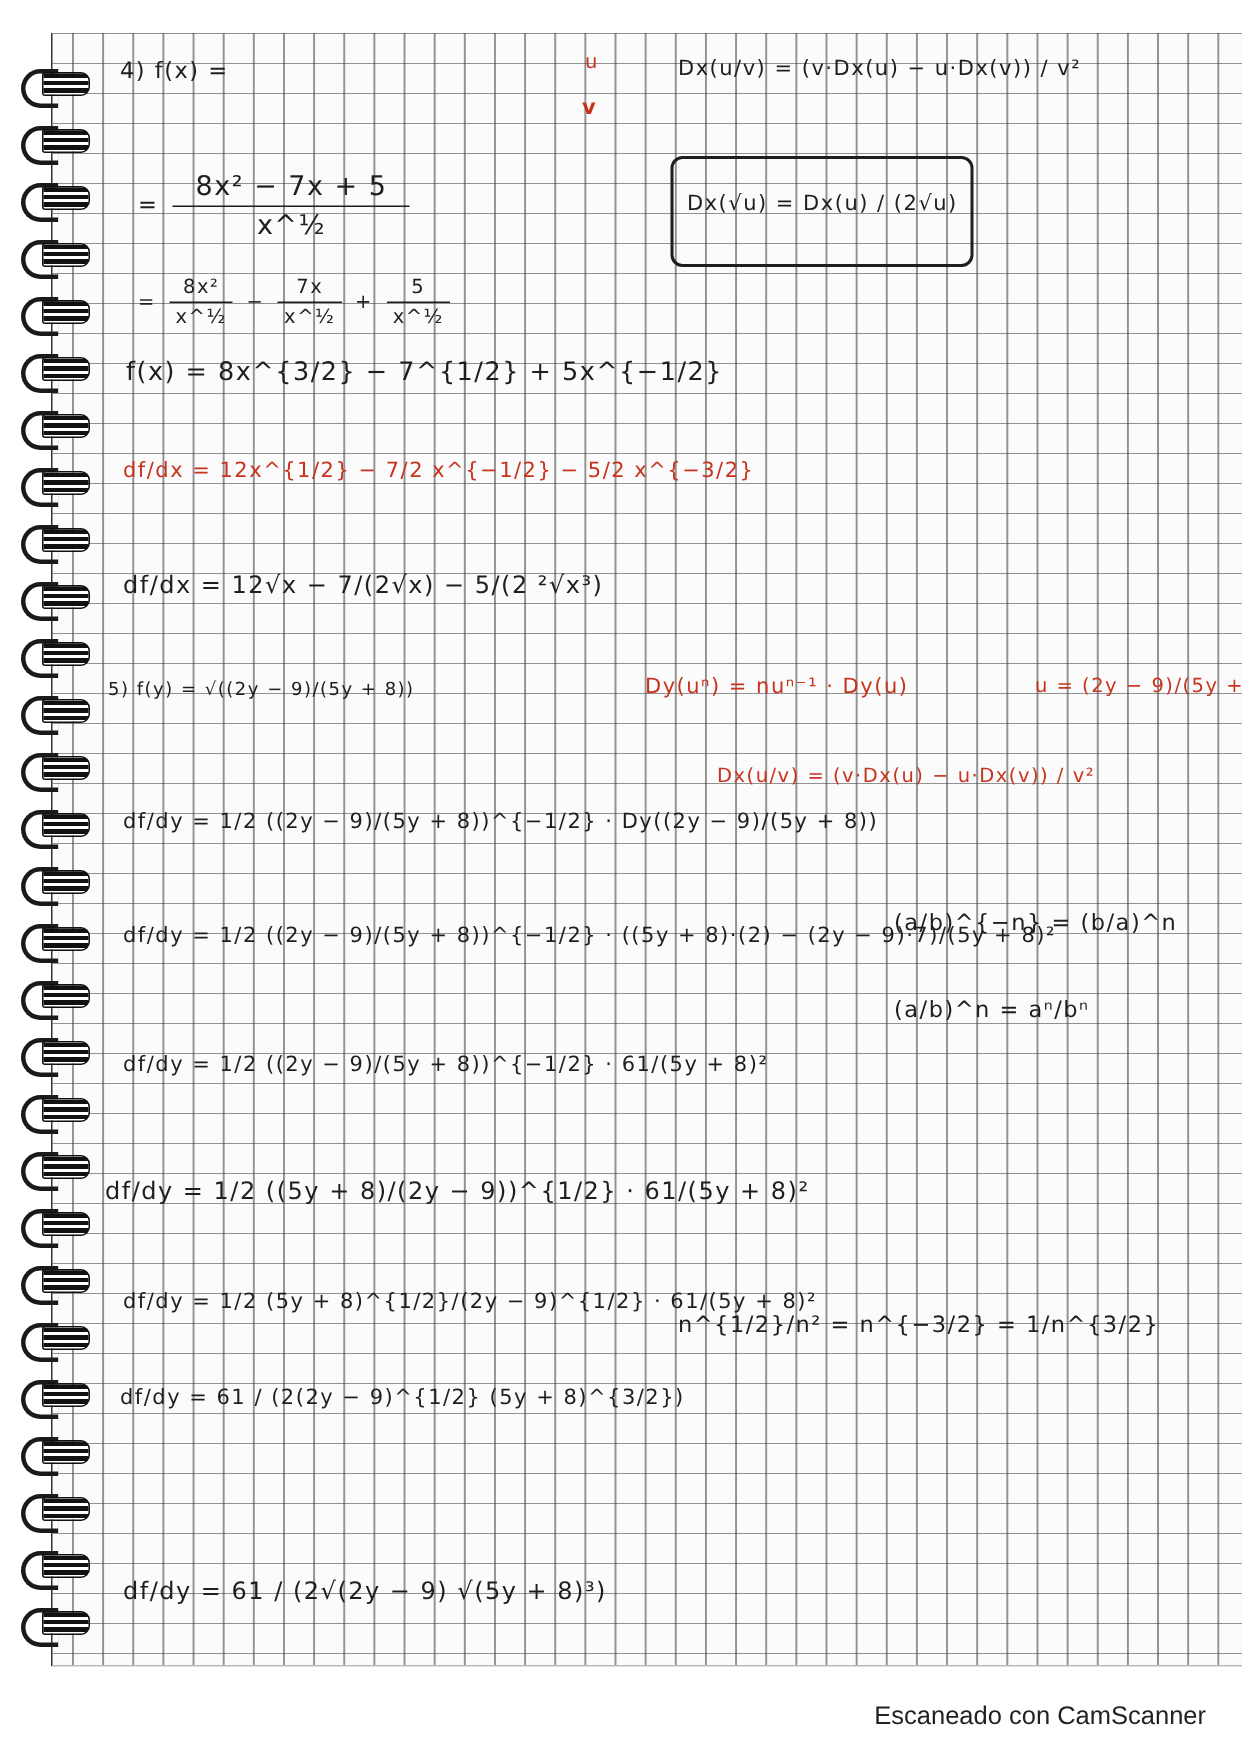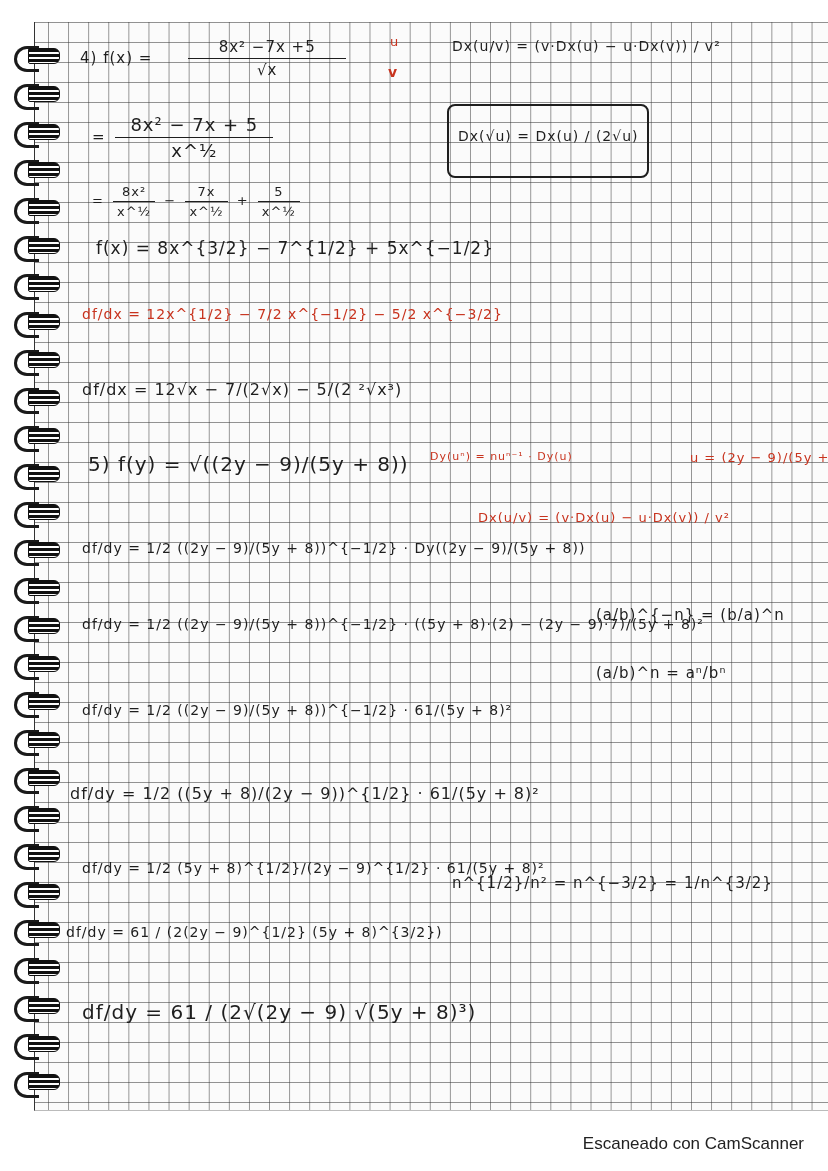--- a/index.html
+++ b/index.html
@@ -165,24 +165,20 @@
     </div>
   <div class="spiral" style="top:1070px">
       <div class="loop"></div>
       <div class="clip"></div>
     </div>
 </div>
 
 <div class="hw" style="left:80px; top:38px;">
   <span>4)</span>
   <span>f(x) =</span>
-  <span class="frac" style="margin-left:30px">
-    <span class="num">8x² −7x +5</span>
-    <span class="den" style="min-width:150px; text-align:center">√x</span>
-  </span>
 </div>
 <div class="hw red" style="left:390px; top:34px; font-size:13px">u</div>
 <div class="hw red" style="left:388px; top:64px; font-size:14px; font-weight:bold">v</div>
 
 <div class="hw" style="left:92px; top:114px;">
   = <span class="frac">
     <span class="num big">8x² − 7x + 5</span>
     <span class="den big" style="min-width:150px; text-align:center">x^½</span>
   </span>
 </div>
@@ -195,44 +191,44 @@
   − <span class="frac">
       <span class="num">7x</span>
       <span class="den">x^½</span>
     </span>
   + <span class="frac">
       <span class="num">5</span>
       <span class="den">x^½</span>
     </span>
 </div>
 
-<div class="hw" style="left:96px; top:238px; font-size:17px">f(x) = 8x^{3/2} − 7^{1/2} + 5x^{−1/2}</div>
+<div class="hw" style="left:84px; top:238px; font-size:17px">f(x) = 8x^{3/2} − 7^{1/2} + 5x^{−1/2}</div>
 
 <div class="hw red" style="left:82px; top:306px; font-size:14px">df/dx = 12x^{1/2} − 7/2 x^{−1/2} − 5/2 x^{−3/2}</div>
 
 <div class="hw" style="left:82px; top:380px; font-size:16px">df/dx = 12√x − 7/(2√x) − 5/(2 ²√x³)</div>
 
 <div class="hw" style="left:452px; top:38px; font-size:14px">Dx(u/v) = (v·Dx(u) − u·Dx(v)) / v²</div>
 <div class="boxed"></div>
 <div class="hw" style="left:458px; top:128px; font-size:14px">Dx(√u) = Dx(u) / (2√u)</div>
 
-<div class="hw" style="left:88px; top:452px; font-size:20px">
+<div class="hw" style="left:72px; top:452px; font-size:12px">
   <span>5)</span>
   <span>f(y) = √((2y − 9)/(5y + 8))</span>
 </div>
 
-<div class="hw red" style="left:430px; top:450px; font-size:11px">Dy(uⁿ) = nuⁿ⁻¹ · Dy(u)</div>
+<div class="hw red" style="left:430px; top:450px; font-size:14px">Dy(uⁿ) = nuⁿ⁻¹ · Dy(u)</div>
 <div class="hw red" style="left:690px; top:450px; font-size:13px">u = (2y − 9)/(5y + 8)</div>
 <div class="hw red" style="left:478px; top:510px; font-size:13px">Dx(u/v) = (v·Dx(u) − u·Dx(v)) / v²</div>
 
 <div class="hw" style="left:82px; top:540px; font-size:14px">df/dy = 1/2 ((2y − 9)/(5y + 8))^{−1/2} · Dy((2y − 9)/(5y + 8))</div>
 <div class="hw" style="left:82px; top:616px; font-size:14px">df/dy = 1/2 ((2y − 9)/(5y + 8))^{−1/2} · ((5y + 8)·(2) − (2y − 9)·7)/(5y + 8)²</div>
 <div class="hw" style="left:82px; top:702px; font-size:14px">df/dy = 1/2 ((2y − 9)/(5y + 8))^{−1/2} · 61/(5y + 8)²</div>
 <div class="hw" style="left:70px; top:784px; font-size:16px">df/dy = 1/2 ((5y + 8)/(2y − 9))^{1/2} · 61/(5y + 8)²</div>
 <div class="hw" style="left:82px; top:860px; font-size:14px">df/dy = 1/2 (5y + 8)^{1/2}/(2y − 9)^{1/2} · 61/(5y + 8)²</div>
-<div class="hw" style="left:66px; top:924px; font-size:14px">df/dy = 61 / (2(2y − 9)^{1/2} (5y + 8)^{3/2})</div>
-<div class="hw" style="left:82px; top:1000px; font-size:20px">df/dy = 61 / (2√(2y − 9) √(5y + 8)³)</div>
+<div class="hw" style="left:80px; top:924px; font-size:14px">df/dy = 61 / (2(2y − 9)^{1/2} (5y + 8)^{3/2})</div>
+<div class="hw" style="left:82px; top:1051px; font-size:16px">df/dy = 61 / (2√(2y − 9) √(5y + 8)³)</div>
 
 <div class="hw" style="left:596px; top:606px; font-size:15px">(a/b)^{−n} = (b/a)^n</div>
 <div class="hw" style="left:596px; top:664px; font-size:15px">(a/b)^n = aⁿ/bⁿ</div>
 <div class="hw" style="left:452px; top:874px; font-size:15px">n^{1/2}/n² = n^{−3/2} = 1/n^{3/2}</div>
 
 <div class="footer">Escaneado con CamScanner</div>
 
 </body></html>

